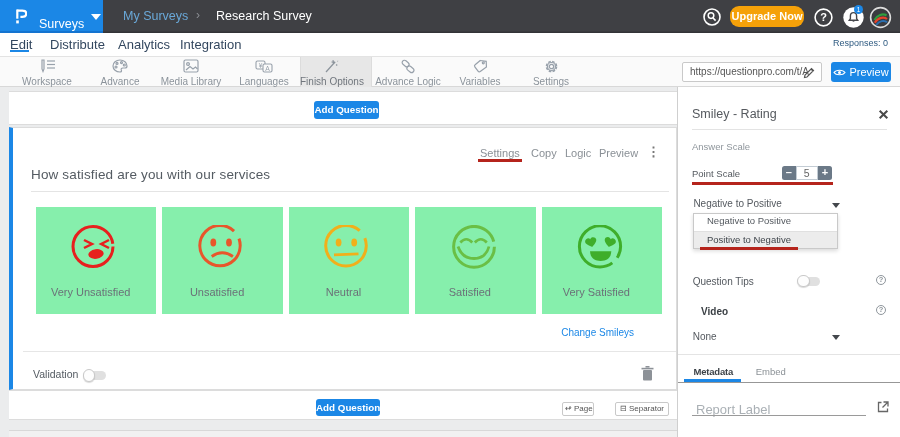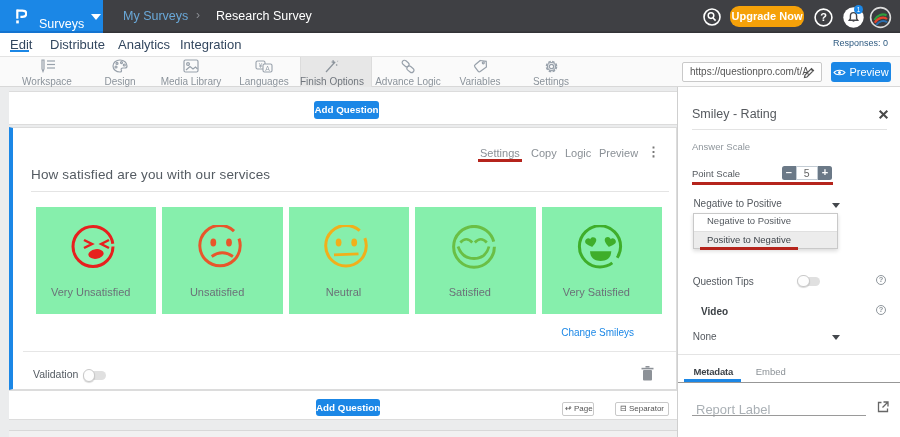--- a/index.html
+++ b/index.html
@@ -150,21 +150,21 @@
 <div class="abs tbitem" style="left:90px;width:60px">
   <svg width="16" height="14" viewBox="0 0 16 14">
         <g stroke="#98a1ab" stroke-width="1.2" fill="none">
   <path d="M8 1 C4 1 1 3.6 1 7 C1 10.4 4 13 8 13 C9.5 13 9.8 12 9.3 11 C8.8 9.8 9.5 9 10.8 9 L13 9 C14.2 9 15 8.2 15 7 C15 3.6 12 1 8 1 Z"></path>
   <circle cx="5" cy="4.4" r="1"></circle>
           <circle cx="9.5" cy="3.6" r="1"></circle>
           <circle cx="12.3" cy="6" r="1"></circle>
           <circle cx="4" cy="8" r="1"></circle>
         </g>
       </svg>
-  <div class="tblabel">Design</div>
+  <div class="tblabel">Advance</div>
 </div>
 <div class="abs tbitem" style="left:156px;width:70px">
   <svg width="16" height="14" viewBox="0 0 16 14">
         <g stroke="#98a1ab" stroke-width="1.2" fill="none">
   <rect x="1" y="1" width="14" height="12" rx="1.5"></rect>
           <circle cx="5" cy="5" r="1.4"></circle>
           <path d="M3 11 L7 7.5 L10 10 L12.5 8 L14.5 10"></path>
         </g>
       </svg>
   <div class="tblabel">Media Library</div>

